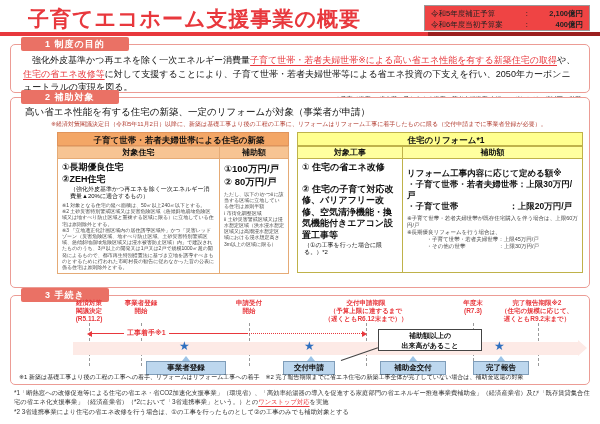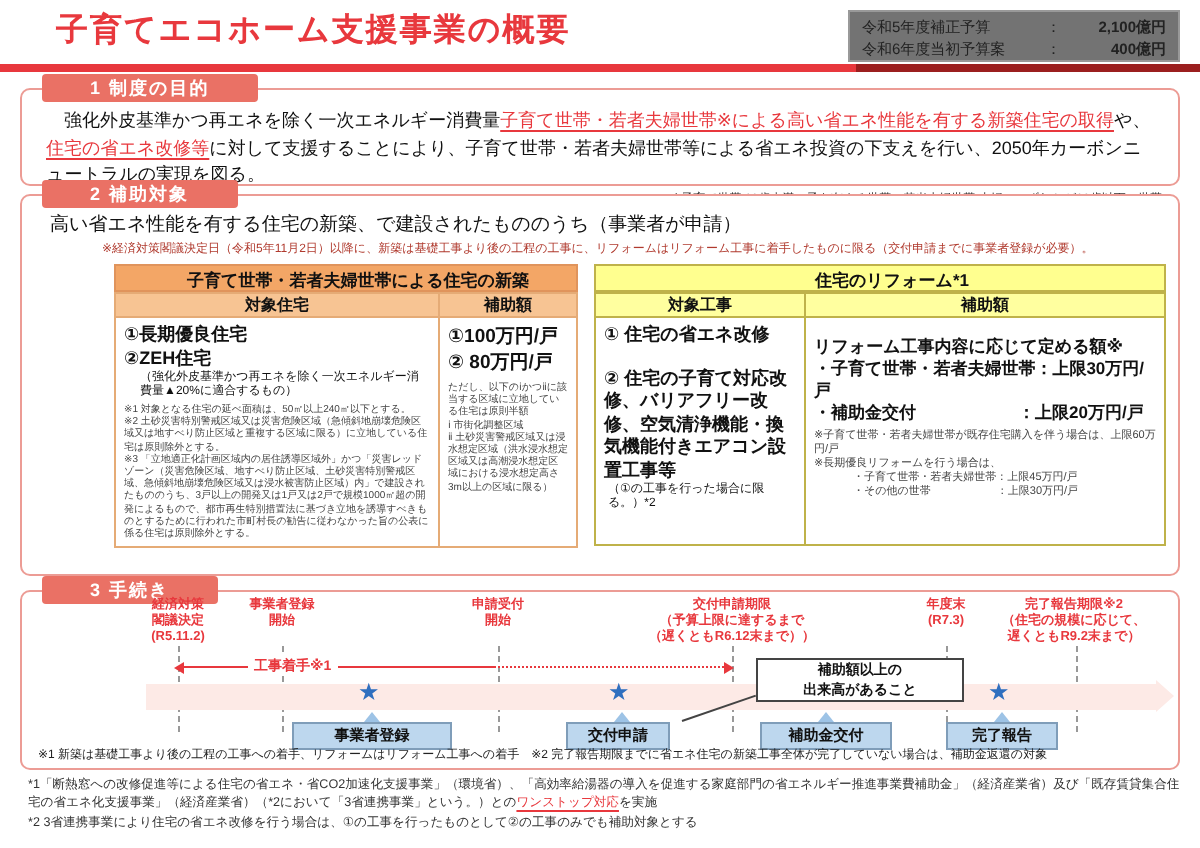--- a/index.html
+++ b/index.html
@@ -4,22 +4,22 @@
 <style>
   * { margin:0; padding:0; box-sizing:border-box; }
   html,body { background:#fff; }
   #page {
     position:relative; width:600px; height:424px; background:#fff;
     font-family:"Liberation Sans","DejaVu Sans",sans-serif; overflow:hidden;
   }
   .pre { white-space:pre-line; }
 
   
-  #title { position:absolute; left:28px; top:5px; font-size:16px; font-weight:bold; color:#e8383d; letter-spacing:1px; }
-  #budget { position:absolute; left:424px; top:5px; width:166px; height:26px; border:1px solid #999; background:#737373; padding:2px 6px; font-size:7.5px; color:#222; }
+  #title { position:absolute; left:28px; top:5px; font-size:21px; font-weight:bold; color:#e8383d; letter-spacing:1px; }
+  #budget { position:absolute; left:424px; top:5px; width:166px; height:26px; border:1px solid #999; background:#ef4444; padding:2px 6px; font-size:7.5px; color:#222; }
   .b-row { display:flex; line-height:11px; }
   .b-label { width:92px; }
   .b-colon { width:10px; }
   .b-value { flex:1; text-align:right;font-weight:bold; }
   #rule { position:absolute; left:0; top:32px; width:600px; height:3.5px; background:#e8383d; }
   #rule-dark { position:absolute; left:428px; top:32px; width:172px; height:3.5px; background:#9b1f1f; }
 
   
   .box { position:absolute; left:10px; width:580px; border:1.5px solid #ec9c95; border-radius:5px; background:#fff; }
   .badge { position:absolute; top:-8px; left:10px; background:#ea7165; color:#fff; font-weight:bold; font-size:9px; line-height:14px; padding:0 24px; border-radius:2px; letter-spacing:1px; }
@@ -102,21 +102,21 @@
   <div id="sec1" class="box">
     <div class="badge">1 制度の目的</div>
     <div class="body">
       <span>　強化外皮基準かつ再エネを除く一次エネルギー消費量</span><span class="red-u">子育て世帯・若者夫婦世帯※による高い省エネ性能を有する新築住宅の取得</span><span>や、</span><span class="red-u">住宅の省エネ改修等</span><span>に対して支援することにより、子育て世帯・若者夫婦世帯等による省エネ投資の下支えを行い、2050年カーボンニュートラルの実現を図る。</span>
     </div>
     <div class="foot">※子育て世帯:18歳未満の子を有する世帯　若者夫婦世帯:夫婦のいずれかが39歳以下の世帯</div>
   </div>
 
   <div id="sec2" class="box">
     <div class="badge">2 補助対象</div>
-    <div class="lead">高い省エネ性能を有する住宅の新築、で建設されたもののうち（事業者が申請）</div>
+    <div class="lead">高い省エネ性能を有する住宅の新築、一定のリフォームが対象（事業者が申請）</div>
     <div class="lead-note">※経済対策閣議決定日（令和5年11月2日）以降に、新築は基礎工事より後の工程の工事に、リフォームはリフォーム工事に着手したものに限る（交付申請までに事業者登録が必要）。</div>
 
     <div id="tables">
 
       <div class="tbl-new">
         <div class="tbl-title">子育て世帯・若者夫婦世帯による住宅の新築</div>
         <table>
           <tbody>
               <tr>
             <th style="width:162px">対象住宅</th>
@@ -156,21 +156,21 @@
             <td>
               <div class="it">① 住宅の省エネ改修</div>
               <div class="gap10"></div>
               <div class="it">② 住宅の子育て対応改修、バリアフリー改修、空気清浄機能・換気機能付きエアコン設置工事等</div>
               <div class="it-note" style="margin-left:2px">（①の工事を行った場合に限る。）*2</div>
             </td>
             <td>
               <div class="gap6"></div>
               <div class="amt-head">リフォーム工事内容に応じて定める額※</div>
               <div class="amt-head pre">・子育て世帯・若者夫婦世帯：上限30万円/戸</div>
-              <div class="amt-head pre">・補助金交付　　　　　　：上限20万円/戸</div>
+              <div class="amt-head pre">・子育て世帯　　　　　　：上限20万円/戸</div>
               <div class="gap3"></div>
               <div class="tinier pre">※子育て世帯・若者夫婦世帯が既存住宅購入を伴う場合は、上限60万円/戸</div>
               <div class="tinier pre">※長期優良リフォームを行う場合は、</div>
               <div class="tinier pre" style="padding-left:14px">　・子育て世帯・若者夫婦世帯：上限45万円/戸</div>
               <div class="tinier pre" style="padding-left:14px">　・その他の世帯　　　　　　：上限30万円/戸</div>
             </td>
           </tr>
         </tbody>
           </table>
       </div>

